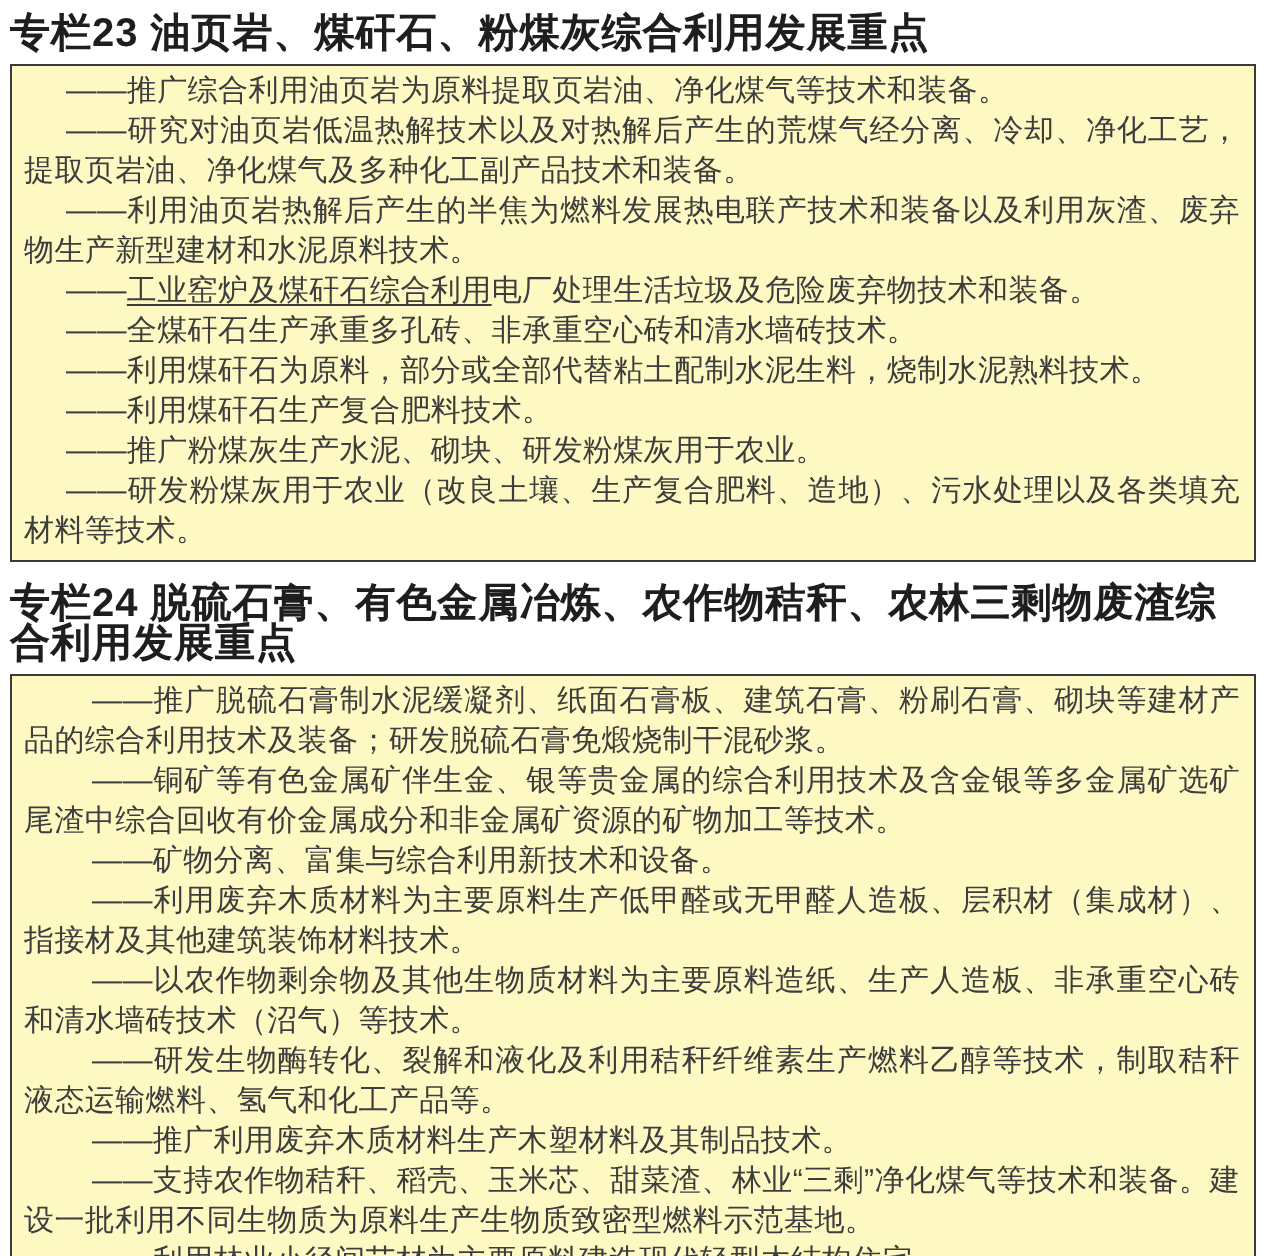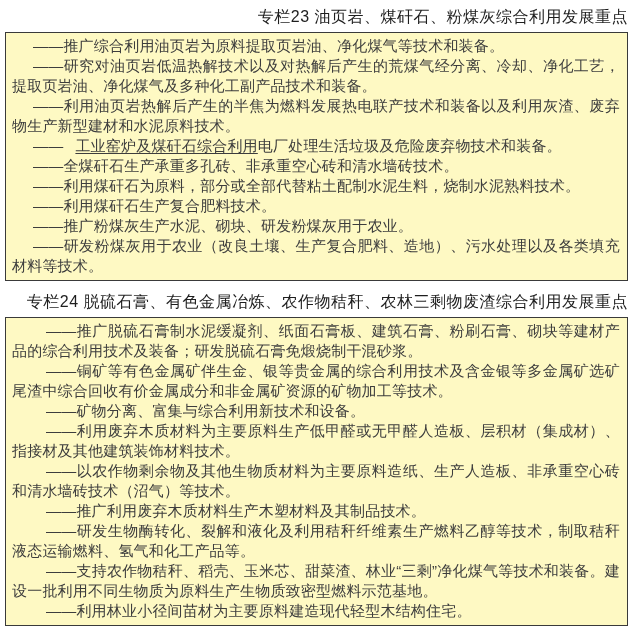--- a/index.html
+++ b/index.html
@@ -13,23 +13,23 @@
   body {
     font-family: "Liberation Sans", "DejaVu Sans", sans-serif;
     color: #3d3d3d;
   }
   .doc {
     padding: 4px 5px 4px 5px;
     box-sizing: border-box;
     width: 633px;
   }
   .panel-title {
-    text-align: right;
-    font-weight: normal;
-    font-size: 16px;
+    text-align: left;
+    font-weight: bold;
+    font-size: 20px;
     line-height: 20px;
     color: #1e1e1e;
     margin: 3px 0 5px 0;
     letter-spacing: 0.5px;
   }
   .panel-title.second {
     margin-top: 11px;
   }
   .panel {
     border: 1px solid #3a3a3a;
@@ -39,21 +39,21 @@
   .item {
     margin: 0;
     font-size: 15px;
     line-height: 20px;
     color: #3d3d3d;
     text-align: justify;
     letter-spacing: 0.2px;
   }
   .panel.s0 .item { text-indent: 21px; }
   .panel.s1 .item { text-indent: 34px; }
-  .item u { text-underline-offset: 2px; margin-left: 12px; }
+  .item u { text-underline-offset: 2px; }
 </style>
 </head>
 <body>
 
 <div class="doc">
 
   <div class="panel-title">专栏23 油页岩、煤矸石、粉煤灰综合利用发展重点</div>
   <div class="panel s0">
       <p class="item">——推广综合利用油页岩为原料提取页岩油、净化煤气等技术和装备。</p>
       <p class="item">——研究对油页岩低温热解技术以及对热解后产生的荒煤气经分离、冷却、净化工艺，提取页岩油、净化煤气及多种化工副产品技术和装备。</p>
@@ -66,19 +66,19 @@
       <p class="item">——研发粉煤灰用于农业（改良土壤、生产复合肥料、造地）、污水处理以及各类填充材料等技术。</p>
     </div>
 
   <div class="panel-title second">专栏24 脱硫石膏、有色金属冶炼、农作物秸秆、农林三剩物废渣综合利用发展重点</div>
   <div class="panel s1">
       <p class="item">——推广脱硫石膏制水泥缓凝剂、纸面石膏板、建筑石膏、粉刷石膏、砌块等建材产品的综合利用技术及装备；研发脱硫石膏免煅烧制干混砂浆。</p>
       <p class="item">——铜矿等有色金属矿伴生金、银等贵金属的综合利用技术及含金银等多金属矿选矿尾渣中综合回收有价金属成分和非金属矿资源的矿物加工等技术。</p>
       <p class="item">——矿物分离、富集与综合利用新技术和设备。</p>
       <p class="item">——利用废弃木质材料为主要原料生产低甲醛或无甲醛人造板、层积材（集成材）、指接材及其他建筑装饰材料技术。</p>
       <p class="item">——以农作物剩余物及其他生物质材料为主要原料造纸、生产人造板、非承重空心砖和清水墙砖技术（沼气）等技术。</p>
+      <p class="item">——研发生物酶转化、裂解和液化及利用秸秆纤维素生产燃料乙醇等技术，制取秸秆液态运输燃料、氢气和化工产品等。</p>
       <p class="item">——推广利用废弃木质材料生产木塑材料及其制品技术。</p>
-      <p class="item">——研发生物酶转化、裂解和液化及利用秸秆纤维素生产燃料乙醇等技术，制取秸秆液态运输燃料、氢气和化工产品等。</p>
       <p class="item">——支持农作物秸秆、稻壳、玉米芯、甜菜渣、林业“三剩”净化煤气等技术和装备。建设一批利用不同生物质为原料生产生物质致密型燃料示范基地。</p>
       <p class="item">——利用林业小径间苗材为主要原料建造现代轻型木结构住宅。</p>
     </div>
 
 </div>
 
 </body></html>

